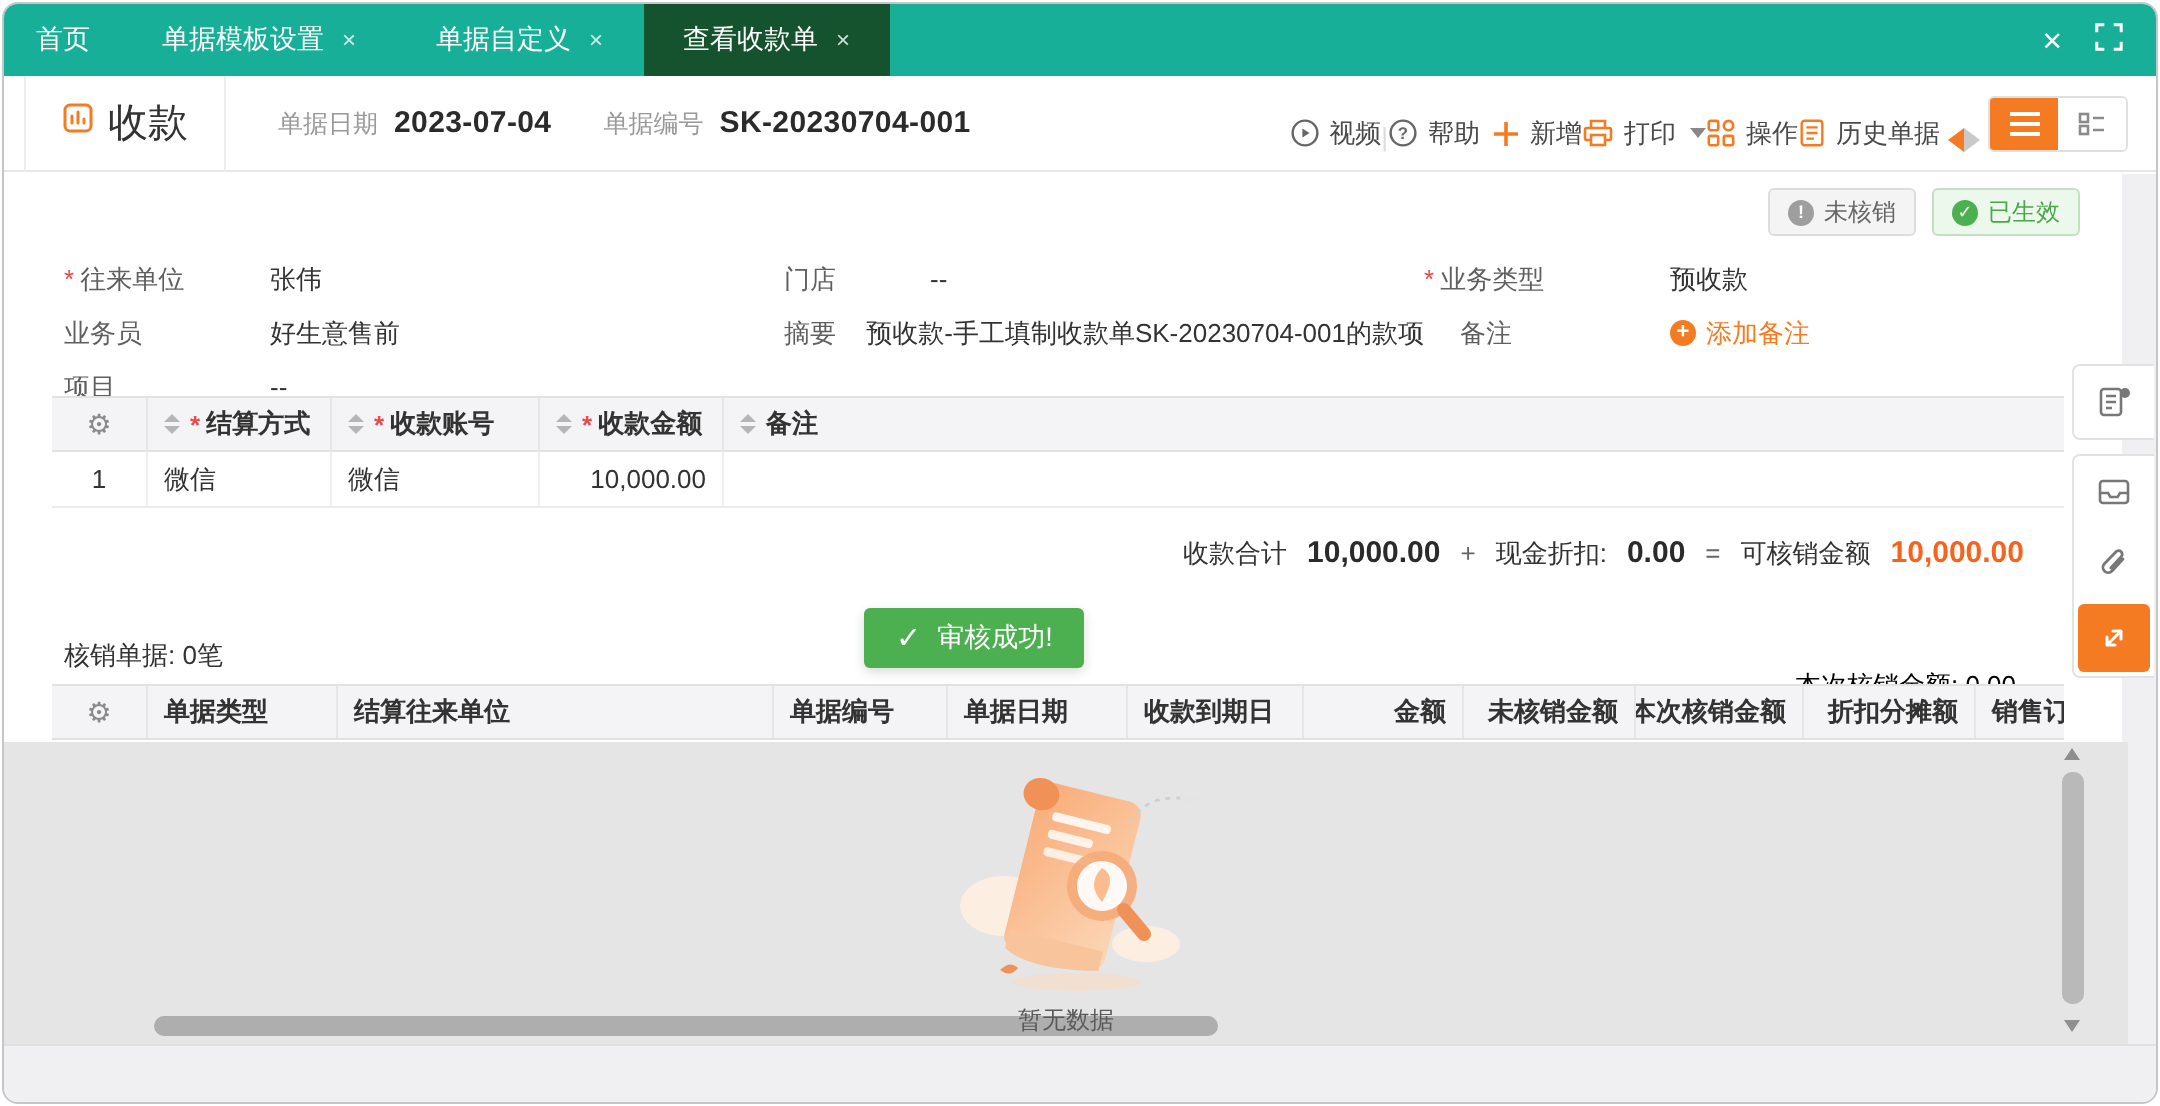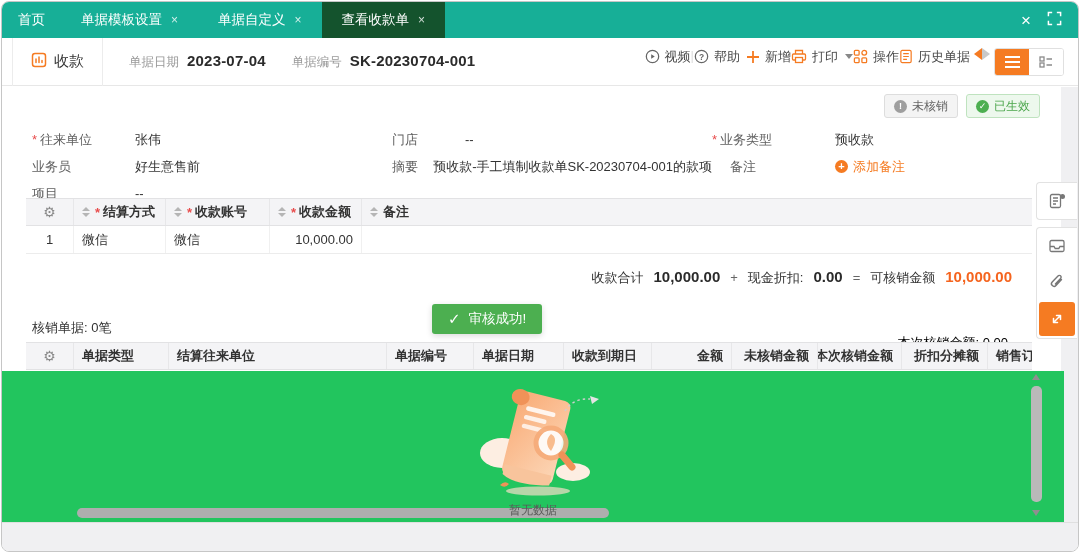--- a/index.html
+++ b/index.html
@@ -14,25 +14,25 @@
   .topbar .tab.home { padding:0 16px; }
   .topbar .tab .x { margin-left:9px; font-size:12px; opacity:.8; }
   .topbar .tab.active { background:#14532d; }
   .topbar .winbtns { margin-left:auto; display:flex; align-items:center; gap:16px; padding-right:16px; }
   .topbar .closex { font-size:17px; line-height:1; }
 
   
   .toolbar { position:absolute; left:0; top:36px; width:100%; height:48px; background:#fff;
              border-bottom:1px solid #e7e7e7; display:flex; align-items:center; }
   .doctab { height:48px; display:flex; align-items:center; gap:7px; padding:0 18px; margin-left:10px;
-            border-left:1px solid #ececec; border-right:1px solid #ececec; font-size:15px; color:#333; }
+            border-left:1px solid #ececec; border-right:1px solid #ececec; font-size:20px; color:#333; }
   .headfield { display:flex; align-items:baseline; gap:8px; margin-left:26px; }
   .headfield .lbl { color:#999; font-size:12.5px; }
   .headfield .val { color:#2b2b2b; font-size:15px; font-weight:700; letter-spacing:.2px; }
-  .tools { margin-left:auto; display:flex; align-items:flex-start; padding-right:14px; color:#4a4a4a; }
+  .tools { margin-left:auto; display:flex; align-items:flex-end; padding-right:14px; color:#4a4a4a; }
   .tool { display:flex; align-items:center; gap:5px; font-size:13px; cursor:pointer; }
   .tool svg { display:block; }
   .sep { color:#ddd; }
   .caret { width:0; height:0; border-left:4px solid transparent; border-right:4px solid transparent;
            border-top:5px solid #888; margin-left:2px; }
   .navarrow { width:0; height:0; border-top:6px solid transparent; border-bottom:6px solid transparent; }
   .navarrow.left { border-right:8px solid #f57b22; }
   .navarrow.right { border-left:8px solid #c9c9c9; }
   .viewtoggle { display:flex; border:1px solid #e0e0e0; border-radius:3px; overflow:hidden; }
   .viewbtn { width:34px; height:26px; display:flex; align-items:center; justify-content:center; background:#fff; }
@@ -96,21 +96,21 @@
 
   
   .verifyleft { position:absolute; left:30px; top:317px; color:#333; }
   .verifyright { position:absolute; right:70px; top:332px; color:#000000; }
   .toast { position:absolute; left:430px; top:302px; height:30px; background:#4caf50; border-radius:3px;
            color:#fff; display:flex; align-items:center; gap:8px; padding:0 16px; font-size:13.5px;
            box-shadow:0 2px 6px rgba(0,0,0,.15); }
   .toast .chk { font-weight:700; font-size:15px; }
 
   
-  .emptywrap { position:absolute; left:0; top:369px; width:1062px; height:151px; background:#22c55e; }
+  .emptywrap { position:absolute; left:0; top:369px; width:1062px; height:151px; background:#e5e5e5; }
   .illus { position:absolute; left:470px; top:8px; }
   .nodata { position:absolute; left:0; top:131px; width:100%; text-align:center; color:#5a5a5a;
             font-size:12px; z-index:2; }
   .hscroll { position:absolute; left:75px; top:137px; width:532px; height:10px; border-radius:5px;
              background:#aeaeae; z-index:1; }
 
   
   .vscroll { position:absolute; left:1028px; top:370px; width:13px; height:150px; }
   .vthumb { position:absolute; left:1px; top:14px; width:11px; height:116px; background:#b9b9b9; border-radius:5px; }
   .varr { position:absolute; left:2px; width:0; height:0; border-left:4.5px solid transparent;

